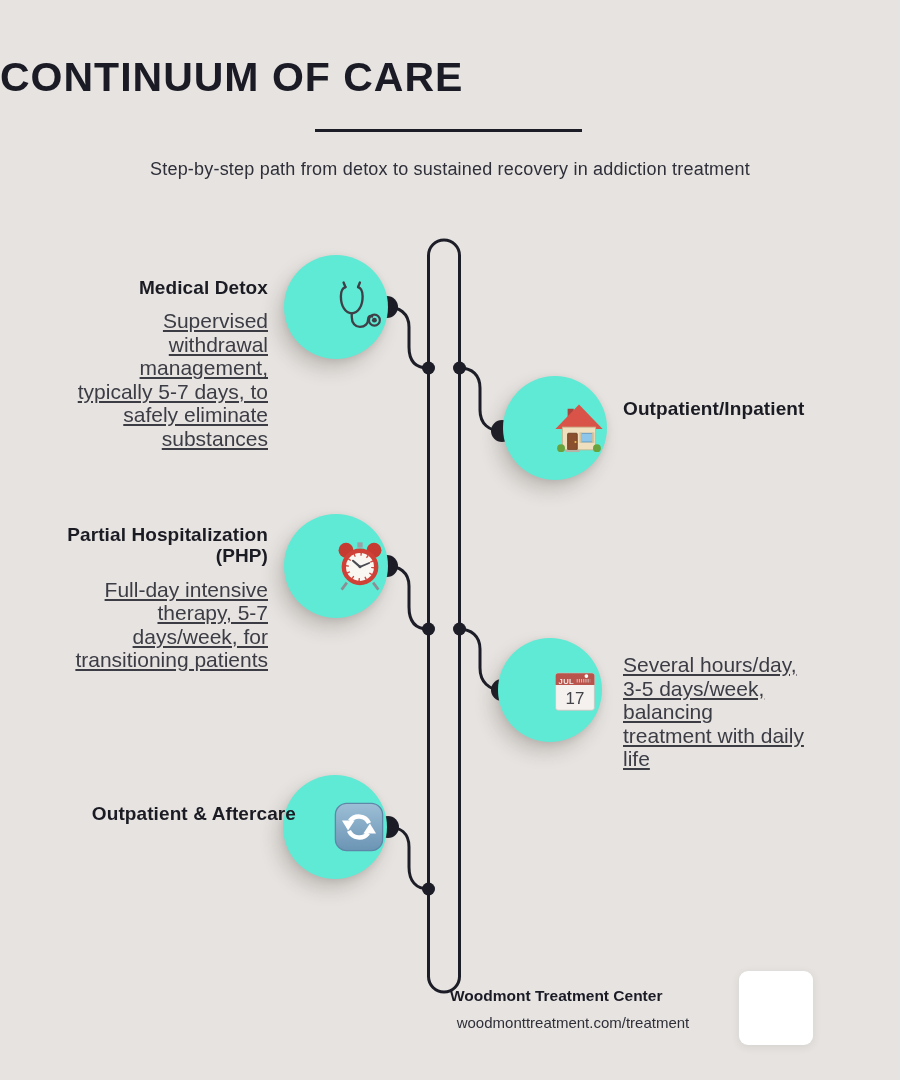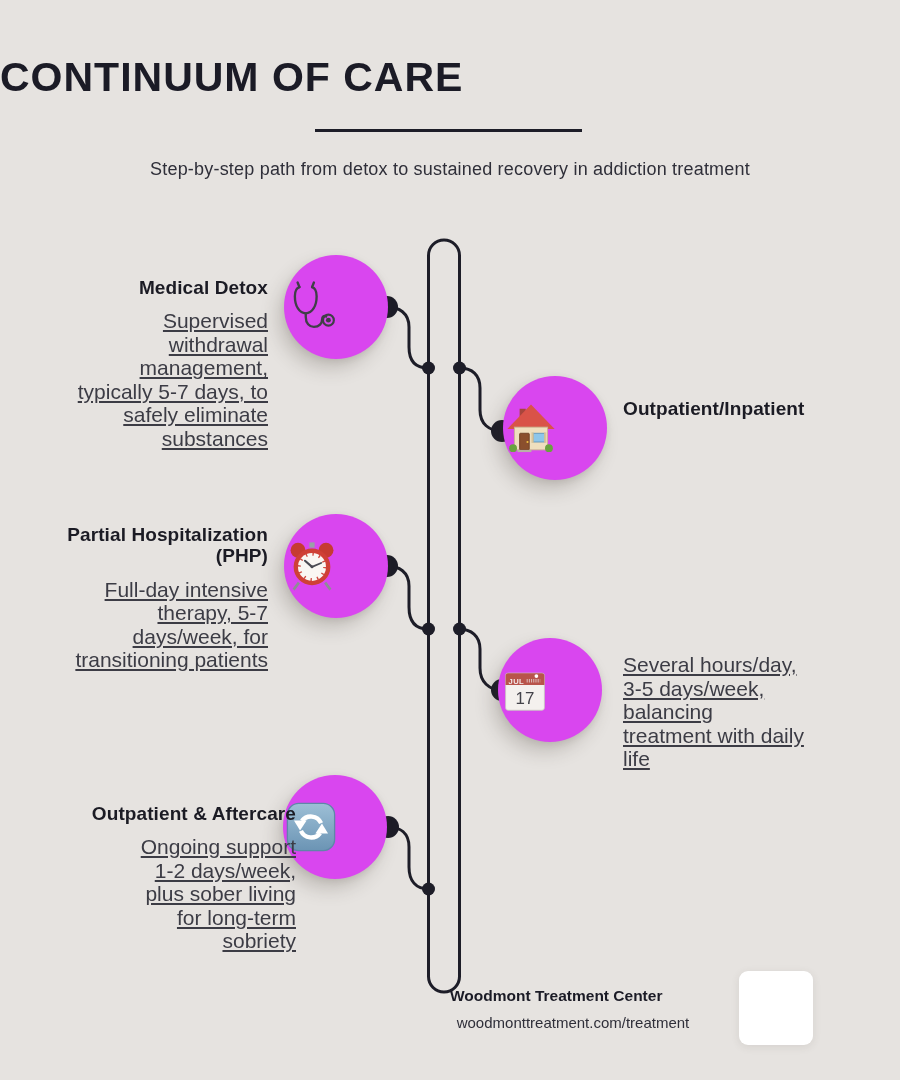--- a/index.html
+++ b/index.html
@@ -27,23 +27,23 @@
     text-align:center;
     font-size:18px; color:#2f2f39; letter-spacing:0.2px;
   }
 
   
   .spine-svg { position:absolute; left:0; top:0; z-index:1; }
 
   
   .circle {
     position:absolute; width:104px; height:104px;
-    background:#d946ef; border-radius:50%;
+    background:#5eead4; border-radius:50%;
     box-shadow:-6px 10px 18px rgba(70,58,50,0.22), 0 2px 6px rgba(70,58,50,0.10);
-    display:flex; align-items:center; justify-content:flex-start;
+    display:flex; align-items:center; justify-content:flex-end;
     z-index:2;
   }
   #c1 { left:284px; top:255px; }
   #c2 { left:503px; top:376px; }
   #c3 { left:284px; top:514px; }
   #c4 { left:498px; top:638px; }
   #c5 { left:283px; top:775px; }
 
   
   .stage { position:absolute; z-index:3; }
@@ -209,20 +209,19 @@
     <h3>Partial Hospitalization (PHP)</h3>
     <p>Full-day intensive therapy, 5-7 days/week, for transitioning patients</p>
   </div>
 
   <div class="stage" id="stage4">
     <p>Several hours/day, 3-5 days/week, balancing treatment with daily life</p>
   </div>
 
   <div class="stage align-right" id="stage5">
     <h3>Outpatient &amp; Aftercare</h3>
-    <p>Ongoing support 1-2 days/week, plus sober living for long-term sobriety</p>
   </div>
 
   <div class="footer-name">Woodmont Treatment Center</div>
   <div class="footer-url">woodmonttreatment.com/treatment</div>
   <div class="qr-placeholder"></div>
 
 </div>
 
 </body></html>

